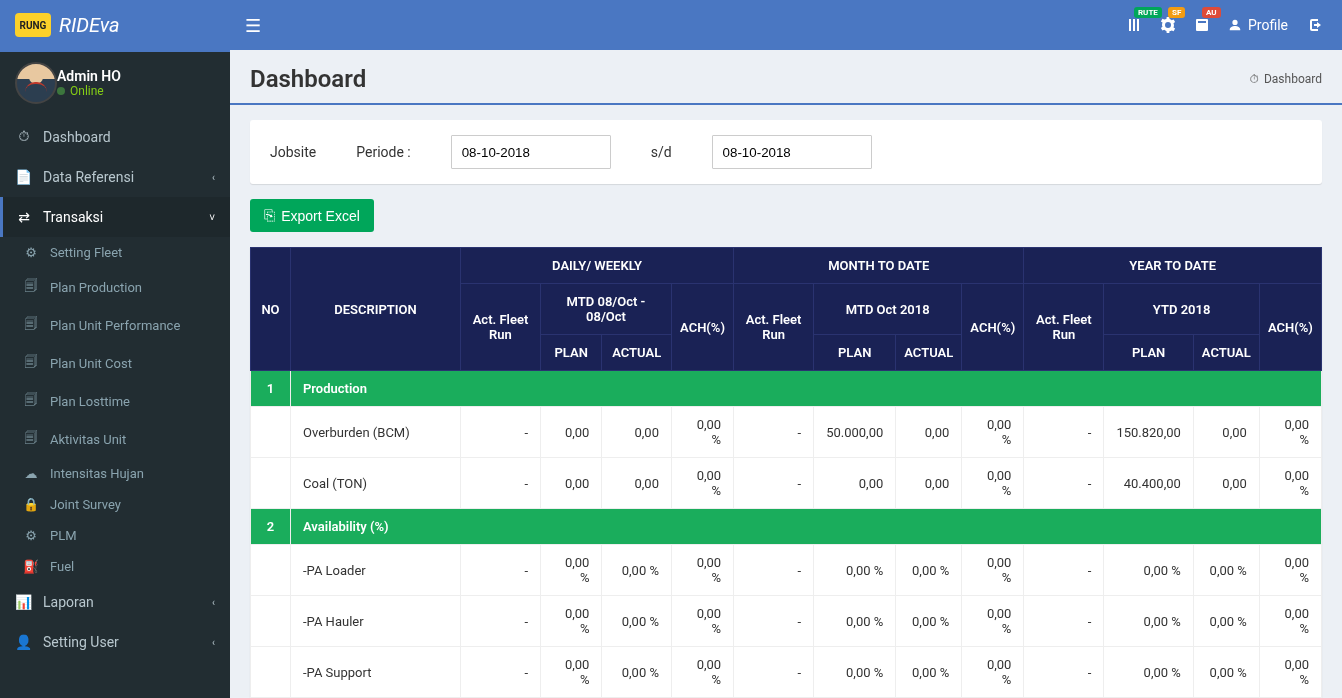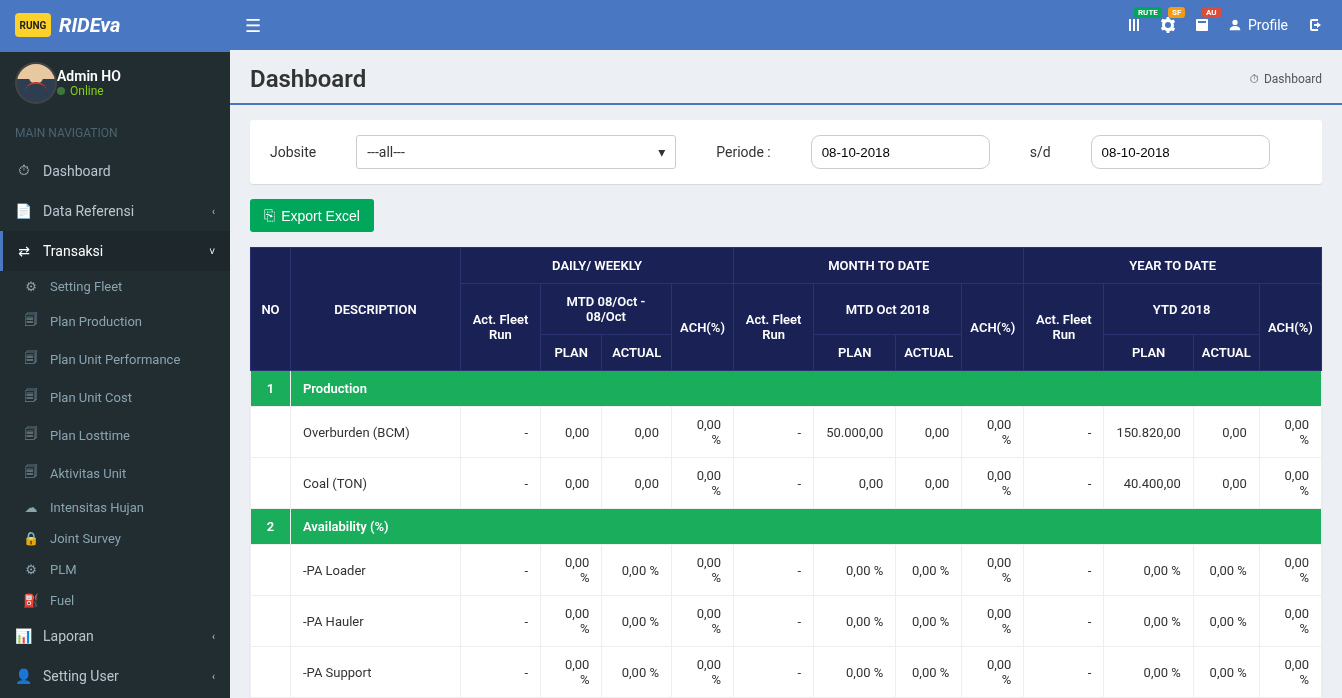--- a/index.html
+++ b/index.html
@@ -1,20 +1,20 @@
 <!DOCTYPE html>
 <html><head>
 <meta charset="utf-8">
 <style>
 *{box-sizing:border-box;margin:0;padding:0;}
 body{font-family:-apple-system,BlinkMacSystemFont,"Segoe UI",Roboto,Arial,sans-serif;background:#ecf0f5;color:#333;font-size:14px;}
 .topbar{position:fixed;top:0;left:0;right:0;height:50px;background:#4a77c2;display:flex;align-items:center;z-index:100;}
 .logo{width:230px;height:54px;display:flex;align-items:center;padding-left:15px;background:#4a77c2;}
 .logo-icon{width:36px;height:24px;background:#fcd12a;border-radius:4px;display:flex;align-items:center;justify-content:center;font-size:10px;font-weight:bold;color:#222;margin-right:8px;}
-.logo-text{color:#fff;font-size:20px;font-weight:bold;font-style:italic;}
+.logo-text{color:#fff;font-size:20px;font-weight:normal;font-style:italic;}
 .hamburger{color:#fff;font-size:18px;padding:0 15px;cursor:pointer;}
 .topbar-right{margin-left:auto;display:flex;align-items:center;gap:18px;padding-right:20px;}
 .top-icon{color:#fff;font-size:16px;cursor:pointer;position:relative;}
 .badge{position:absolute;top:-10px;left:8px;font-size:8px;padding:1px 4px;border-radius:3px;color:#fff;font-weight:bold;}
 .badge.green{background:#00a65a;}
 .badge.yellow{background:#f39c12;}
 .badge.red{background:#dd4b39;}
 .profile-link{color:#fff;cursor:pointer;display:flex;align-items:center;gap:6px;}
 .sidebar{position:fixed;top:50px;left:0;bottom:0;width:230px;background:#222d32;color:#b8c7ce;overflow-y:auto;}
 .user-panel{padding:12px 15px;display:flex;align-items:center;}
@@ -31,21 +31,21 @@
 .nav-icon{width:18px;text-align:center;}
 .nav-arrow{margin-left:auto;font-size:10px;}
 .sub-item{padding:8px 15px 8px 22px;display:flex;align-items:center;gap:10px;cursor:pointer;color:#8aa4af;font-size:13px;}
 .content{margin-left:230px;margin-top:50px;padding:0;}
 .page-header{padding:15px 20px 10px;display:flex;align-items:center;justify-content:space-between;border-bottom:2px solid #4a77c2;}
 .page-title{font-size:24px;font-weight:600;color:#333;}
 .breadcrumb{font-size:12px;color:#555;display:flex;align-items:center;gap:5px;}
 .filter-box{background:#fff;margin:15px 20px 0;padding:15px 20px;display:flex;align-items:center;gap:40px;border-radius:3px;box-shadow:0 1px 1px rgba(0,0,0,.1);}
 .filter-label{font-weight:400;color:#333;}
 .filter-select{flex:0 0 320px;height:34px;border:1px solid #ccc;border-radius:3px;padding:0 10px;background:#fff;display:flex;align-items:center;justify-content:space-between;cursor:pointer;}
-.filter-input{width:179px;height:34px;border:1px solid #ccc;border-radius:9px;padding:0 10px;background:#fff;}
+.filter-input{width:160px;height:34px;border:1px solid #ccc;border-radius:1px;padding:0 10px;background:#fff;}
 .export-btn{background:#00a65a;color:#fff;border:none;padding:8px 14px;border-radius:3px;cursor:pointer;margin:15px 20px 0;display:flex;align-items:center;gap:6px;font-size:14px;}
 .table-wrap{margin:15px 20px;background:#fff;overflow-x:auto;box-shadow:0 1px 1px rgba(0,0,0,.1);}
 table{border-collapse:collapse;width:100%;min-width:1060px;}
 th{background:#1a2255;color:#fff;font-weight:600;font-size:13px;padding:10px 8px;border:1px solid #2a3370;text-align:center;}
 td{padding:10px 12px;border:1px solid #eee;text-align:right;font-size:13px;}
 td.left{text-align:left;}
 td.center{text-align:center;}
 tr.section td{background:#1aad5c;color:#fff;font-weight:600;}
 tr.data td{background:#fff;}
 .col-no{width:40px;}
@@ -98,21 +98,20 @@
   <div class="user-panel">
     <div class="avatar"></div>
     <div class="user-info">
       <div class="user-name">Admin HO</div>
       <div class="user-status">
         <span class="status-dot"></span>
         <span>Online</span>
       </div>
     </div>
   </div>
-  <div class="nav-header">MAIN NAVIGATION</div>
   <div id="nav-main">
       <div class="nav-item">
         <span class="nav-icon">⏱</span>
         <span>Dashboard</span>
       </div>
       <div class="nav-item">
         <span class="nav-icon">📄</span>
         <span>Data Referensi</span>
         <span class="nav-arrow">‹</span>
       </div>
@@ -183,24 +182,20 @@
   <div class="page-header">
     <div class="page-title">Dashboard</div>
     <div class="breadcrumb">
       <span>⏱</span>
       <span>Dashboard</span>
     </div>
   </div>
 
   <div class="filter-box">
     <span class="filter-label">Jobsite</span>
-    <div class="filter-select">
-      <span>---all---</span>
-      <span>▾</span>
-    </div>
     <span class="filter-label">Periode :</span>
     <input class="filter-input" value="08-10-2018" style="">
     <span class="filter-label">s/d</span>
     <input class="filter-input" value="08-10-2018" style="">
   </div>
 
   <button class="export-btn">
     <span>⎘</span>
     <span>Export Excel</span>
   </button>

